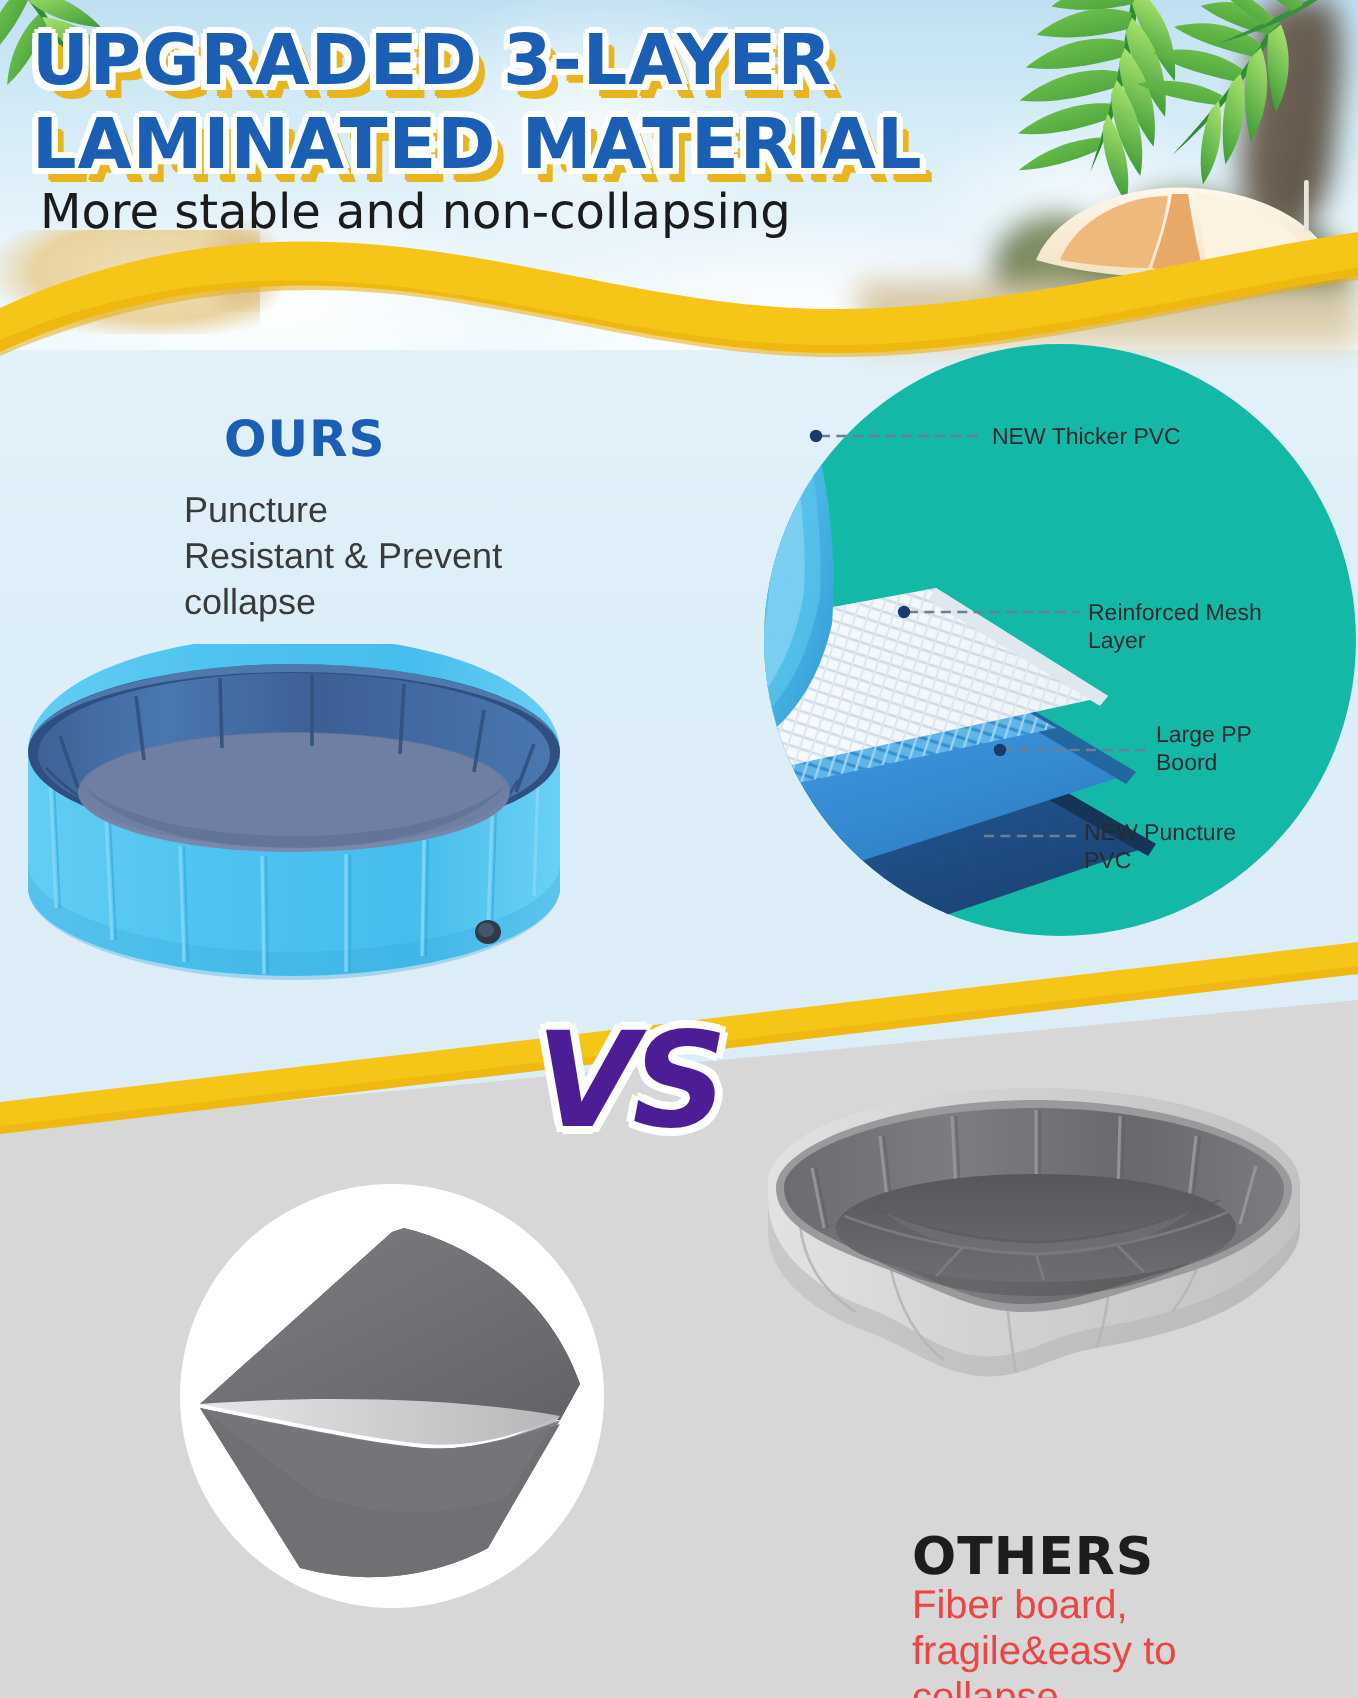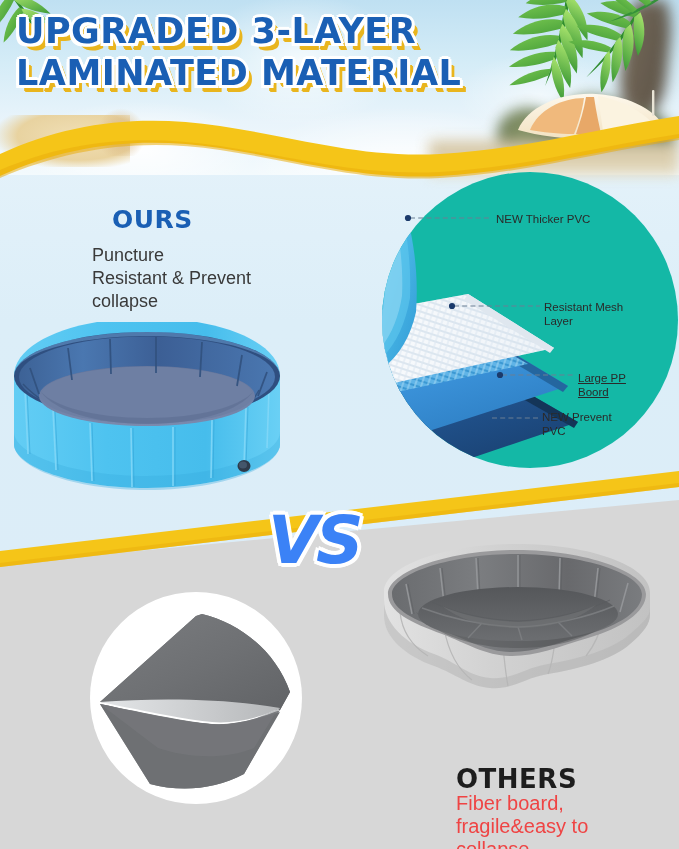--- a/index.html
+++ b/index.html
@@ -139,36 +139,36 @@
   .layer-svg{position:absolute;left:-90px;top:0;width:390px;height:296px;}
   .callouts{position:absolute;left:0;top:0;width:296px;height:296px;}
   .callout{
     position:absolute;
     font-family:"Liberation Sans", sans-serif;
     font-size:11.5px;line-height:13.5px;color:#2a2a2a;
     white-space:pre-line;
   }
   .c1{left:114px;top:41px;}
   .c2{left:162px;top:129px;}
-  .c3{left:196px;top:200px;text-decoration:underline;}
+  .c3{left:196px;top:190px;}
   .c4{left:160px;top:239px;}
 
   
   .sheet-circle{
     position:absolute;left:90px;top:592px;width:212px;height:212px;
     border-radius:50%;background:#ffffff;overflow:hidden;
   }
   .sheet-svg{position:absolute;left:-6px;top:-4px;width:224px;height:224px;}
 
   
   .vs{
     position:absolute;left:268px;top:502px;
     font-family:"DejaVu Sans", sans-serif;
     font-size:66px;font-weight:bold;font-style:italic;
-    color:#3b82f6;letter-spacing:-3px;
+    color:#4c1d95;letter-spacing:-3px;
     text-shadow:
       2px 0 0 #fff,-2px 0 0 #fff,0 2px 0 #fff,0 -2px 0 #fff,
       3px 3px 0 #fff,-3px 3px 0 #fff,3px -3px 0 #fff,-3px -3px 0 #fff,
       4px 0 0 #fff,-4px 0 0 #fff,0 4px 0 #fff,0 -4px 0 #fff;
   }
 </style>
 </head>
 <body>
 
 <div id="stage">
@@ -292,20 +292,21 @@
 
   <div class="diag-wrap">
     <svg viewBox="0 0 679 125" width="679" height="125" preserveAspectRatio="none">
       <path d="M0 96 L679 16 L679 32 L0 112 Z" fill="#f5c518"></path>
       <path d="M0 108 L679 28 L679 32 L0 112 Z" fill="#e9ad0c" opacity=".5"></path>
     </svg>
   </div>
 
   <div class="title">UPGRADED 3-LAYER
 LAMINATED MATERIAL</div>
+  <div class="subtitle">More stable and non-collapsing</div>
 
   <div class="ours-head">OURS</div>
   <div class="ours-body">Puncture
 Resistant &amp; Prevent
 collapse</div>
 
   <div class="pool-blue">
     <svg viewBox="0 0 282 190" width="282" height="190">
       <defs>
         <linearGradient id="bw" x1="0" y1="0" x2="1" y2="0">
@@ -464,25 +465,25 @@
           <path d="M120 203 L192 203"></path>
           <path d="M110 246 L156 246"></path>
         </g>
         <g fill="#1b3a6b">
           <circle cx="26" cy="46" r="3.1"></circle>
           <circle cx="70" cy="134" r="3.1"></circle>
           <circle cx="118" cy="203" r="3.1"></circle>
         </g>
       </svg>
       <div class="callout c1">NEW Thicker PVC</div>
-      <div class="callout c2">Resistant Mesh
+      <div class="callout c2">Reinforced Mesh
 Layer</div>
       <div class="callout c3">Large PP
 Boord</div>
-      <div class="callout c4">NEW Prevent
+      <div class="callout c4">NEW Puncture
 PVC</div>
     </div>
   </div>
 
   <div class="pool-gray">
     <svg viewBox="0 0 290 192" width="290" height="192">
       <defs>
         <linearGradient id="gow" x1="0" y1="0" x2="1" y2="0">
           <stop offset="0" stop-color="#e2e2e2"></stop>
             <stop offset=".4" stop-color="#d2d2d2"></stop>

